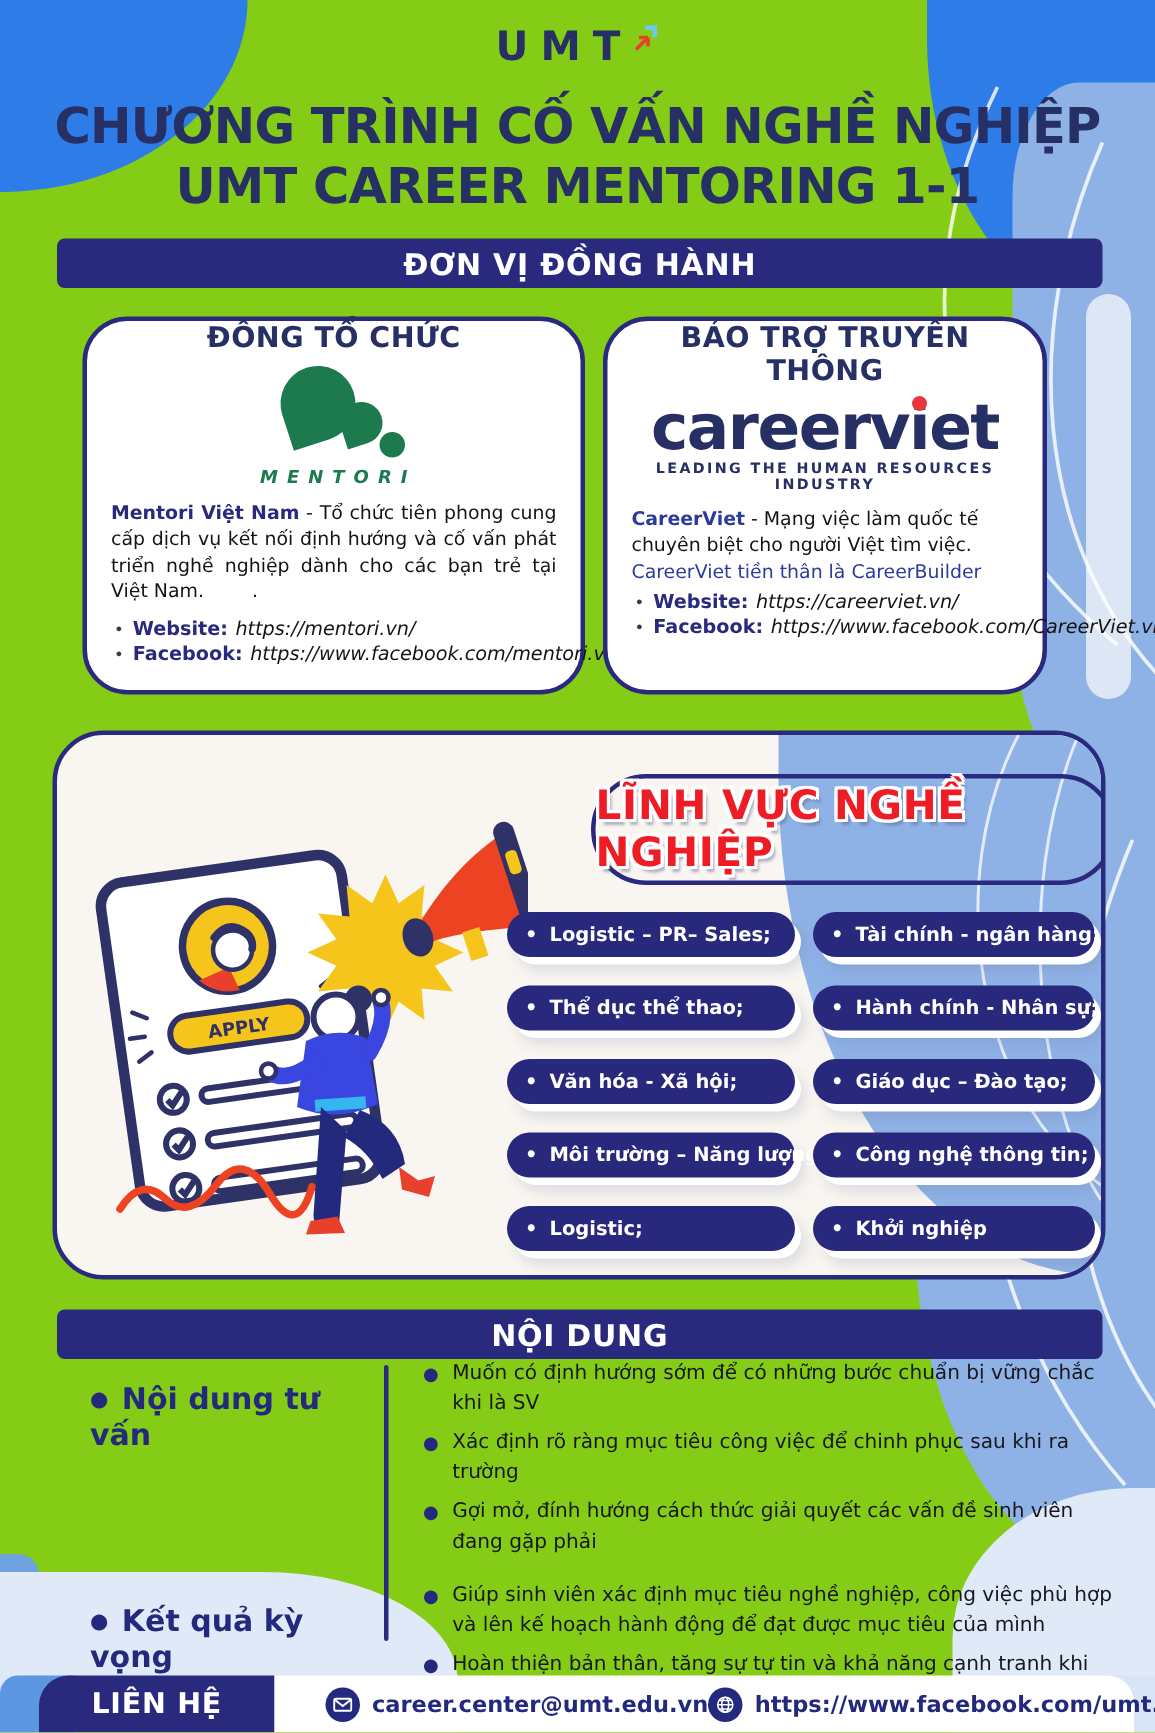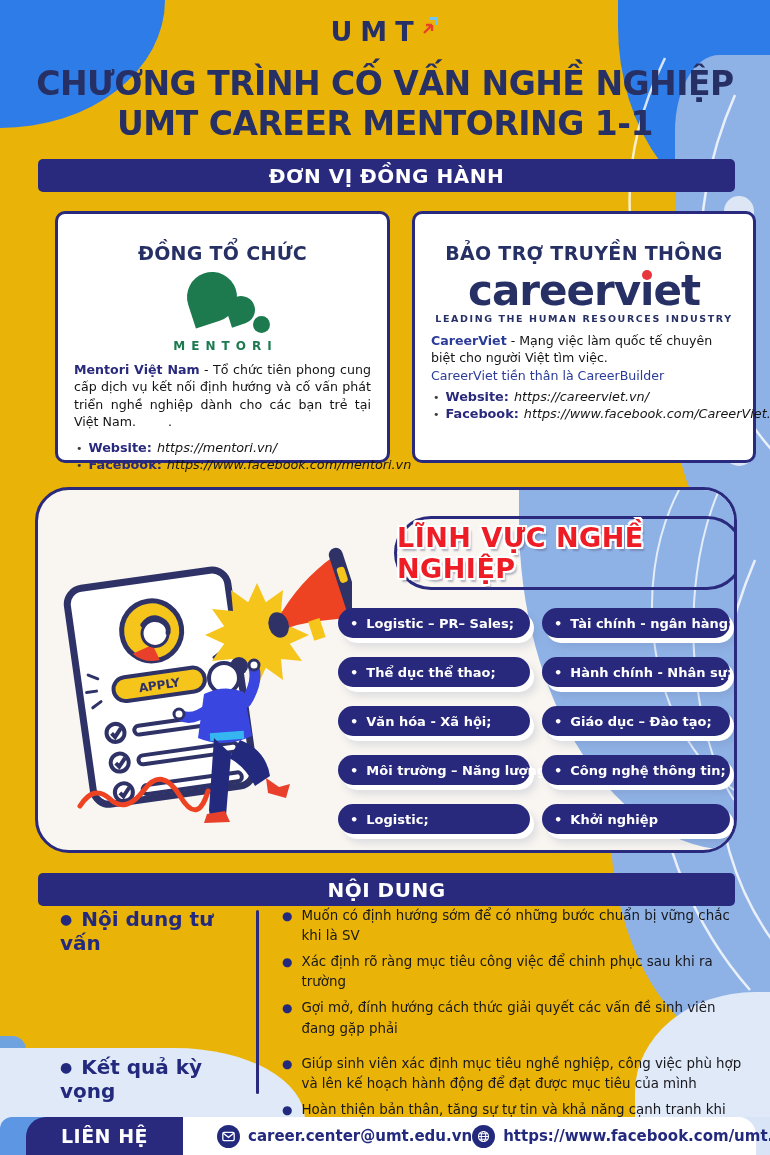--- a/index.html
+++ b/index.html
@@ -1,17 +1,17 @@
 <!DOCTYPE html>
 <html><head>
 <meta charset="utf-8">
 <style>
   * { margin:0; padding:0; box-sizing:border-box; }
   body { font-family:"DejaVu Sans","Liberation Sans",sans-serif; background:#e9e9e9; }
-  .page { position:relative; width:770px; height:1155px; background:#eab308; overflow:hidden; margin:0 auto; }
+  .page { position:relative; width:770px; height:1155px; background:#84cc16; overflow:hidden; margin:0 auto; }
 
   
   .blob { position:absolute; z-index:0; }
   .blob-tl { top:0; left:0; width:165px; height:128px; background:#2e7ce8; border-bottom-right-radius:100% 100%; }
   .blob-tr { top:0; right:0; width:152px; height:218px; background:#2e7ce8; border-bottom-left-radius:95% 88%; }
   .blob-r-top { top:55px; right:0; width:95px; height:505px; background:#8fb2e6; border-radius:70px 0 0 150px / 120px 0 0 240px; }
   .blob-r-pale { top:196px; right:16px; width:30px; height:270px; background:#dce6f5; border-radius:18px; }
   .blob-r-mid { top:480px; right:0; width:160px; height:570px; background:#8fb2e6; border-radius:120px 0 0 140px / 210px 0 0 230px; }
   .blob-bl-strip { top:1036px; left:0; width:26px; height:119px; background:#6fa3e0; border-radius:0 14px 0 0; }
   .blob-bl-pale { top:1048px; left:0; width:305px; height:107px; background:#dfe9f8; border-radius:0 130px 0 0 / 0 72px 0 0; }
@@ -26,32 +26,32 @@
                 color:#273065; font-weight:bold; font-size:33px; line-height:1.2; letter-spacing:-0.5px; }
 
   .banner { position:absolute; left:38px; width:697px; height:33px; background:#29297d; border-radius:5px;
             color:#fff; font-weight:bold; font-size:20px; display:flex; align-items:center; justify-content:center;
             letter-spacing:0.5px; z-index:2; }
   #partners-banner { top:159px; }
   #content-banner { top:873px; }
 
   
   .pcard { position:absolute; top:211px; height:252px; background:#fff; border:3px solid #29297d;
-           border-radius:10px; padding:28px 16px 10px; z-index:2; }
+           border-radius:30px; padding:0 16px 10px; z-index:2; }
   #card-mentori { left:55px; width:335px; }
-  #card-careerviet { left:402px; width:344px;margin-left:10px; }
+  #card-careerviet { left:402px; width:296px; }
   .pcard-title { text-align:center; color:#273065; font-weight:bold; font-size:19px; letter-spacing:0.3px; }
 
   .mentori-logo { width:120px; margin:8px auto 2px; text-align:center; }
   .m-drops { position:relative; width:120px; height:64px; }
   .m-drop { position:absolute; background:#1d7a4f; }
   .m-drop1 { left:24px; top:0; width:50px; height:50px; border-radius:55% 55% 55% 0; transform:rotate(-18deg); }
   .m-drop2 { left:64px; top:24px; width:28px; height:28px; border-radius:55% 55% 55% 0; transform:rotate(-18deg); }
   .m-drop3 { left:90px; top:44px; width:17px; height:17px; border-radius:50%; }
-  .m-wordmark { color:#1d7a4f; font-weight:bold; font-size:12px; letter-spacing:6px; margin-top:3px; text-indent:6px; }
+  .m-wordmark { color:#1d7a4f; font-weight:bold; font-size:12px; letter-spacing:6px; margin-top:3px; text-indent:6px;font-style:italic; }
 
   .cv-logo { text-align:center; margin:6px 0 2px; }
   .cv-word { font-size:42px; font-weight:bold; color:#273065; letter-spacing:-1px; line-height:1; }
   .cv-i { position:relative; display:inline-block; }
   .cv-i::after { content:""; position:absolute; top:0; left:50%; transform:translateX(-50%);
                  width:10px; height:10px; background:#e8363d; border-radius:50%; }
   .cv-tagline { font-size:9.5px; font-weight:bold; color:#273065; letter-spacing:1.6px; margin-top:1px; }
 
   .pcard-desc { font-size:12.6px; line-height:1.38; color:#141414; text-align:justify; margin-top:8px; }
   .lead-navy { color:#29297d; font-weight:bold; }
@@ -79,21 +79,21 @@
           display:flex; align-items:center; padding-left:12px; white-space:nowrap;
           box-shadow:4px 5px 0 #ffffff, 7px 9px 9px rgba(100,110,150,.20); }
   .pill .pb { margin-right:8px; font-size:13px; }
   .illus { position:absolute; left:14px; top:40px; }
 
   
   #content { position:absolute; left:40px; top:906px; width:702px; z-index:2; }
   .v-divider { position:absolute; left:216px; top:4px; height:184px; width:3px; background:#29297d; border-radius:2px; }
   .group { display:flex; align-items:flex-start; }
   .group + .group { margin-top:9px; }
-  .glabel { width:216px; flex:none; color:#232a7e; font-weight:bold; font-size:20px; padding:1px 8px 0 20px; }
+  .glabel { width:216px; flex:none; color:#232a7e; font-weight:bold; font-size:20px; padding:14px 8px 0 20px; }
   .glabel .gdot { font-size:14px; vertical-align:2px; margin-right:9px; }
   .gpoints { flex:1; padding-left:26px; }
   .point { display:flex; font-size:13.4px; color:#17171c; line-height:1.5; margin-bottom:6px; align-items:flex-start; }
   .point .b { color:#232a7e; margin-right:9px; font-size:12px; line-height:1.7; }
 
   
   #footer { position:absolute; left:0; bottom:0; width:770px; height:32px; z-index:3; }
   .f-blue-corner { position:absolute; left:0; bottom:0; width:50px; height:38px; background:#5d97e3; border-radius:12px 0 0 0; }
   .f-pale-corner { position:absolute; right:0; bottom:0; width:44px; height:38px; background:#d9e5f6; }
   .f-navy { position:absolute; left:26px; bottom:0; width:157px; height:38px; background:#29297d;

